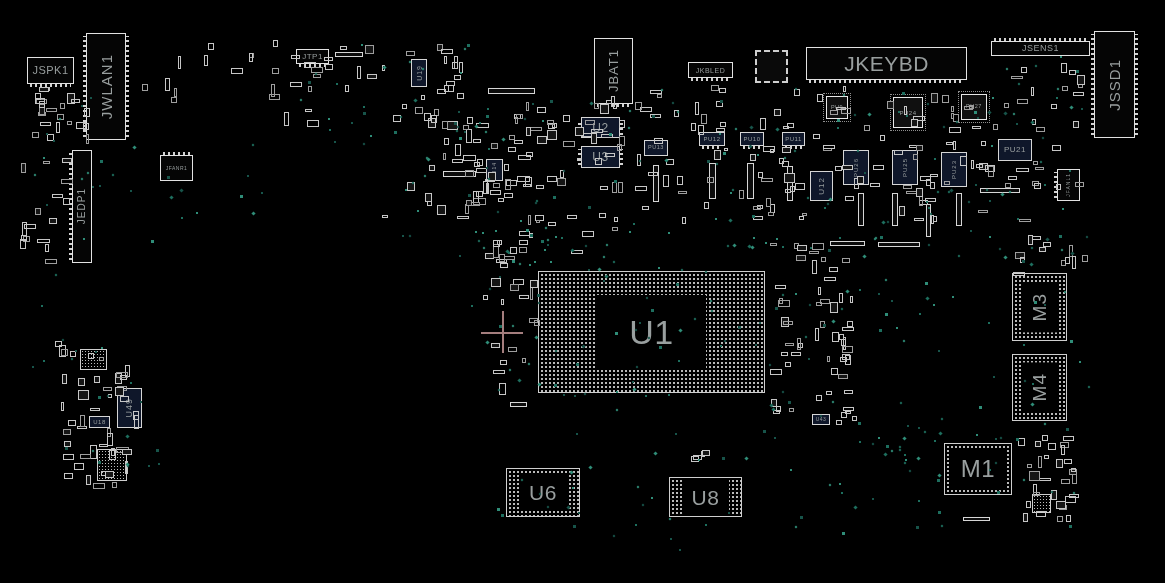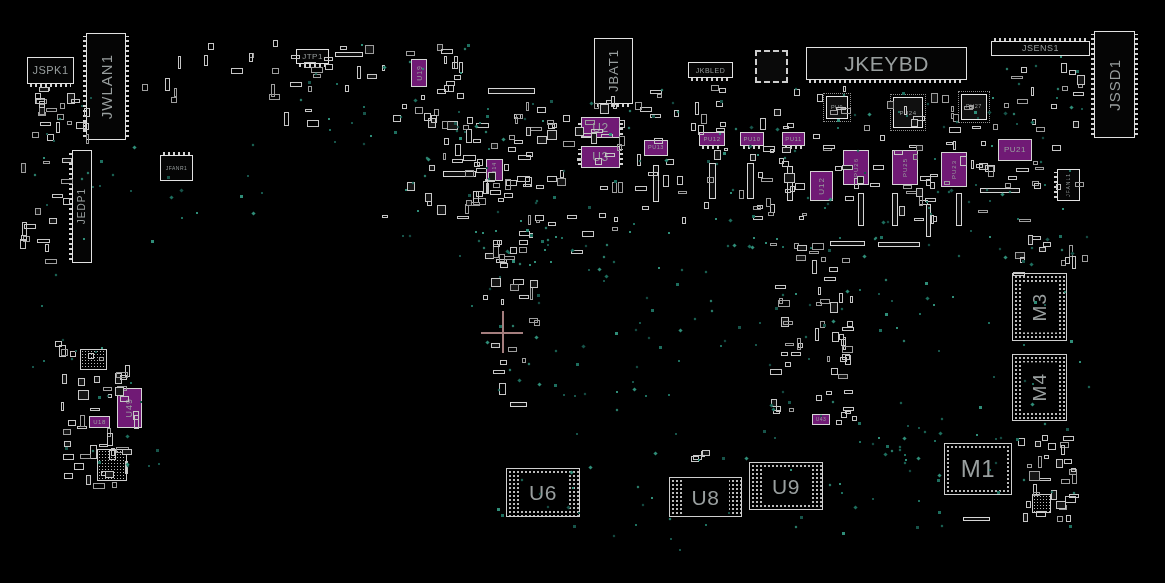--- a/index.html
+++ b/index.html
@@ -5,21 +5,21 @@
   html,body{margin:0;padding:0;background:#000;}
   #board{
     position:relative;width:1165px;height:583px;background:#000;
     overflow:hidden;font-family:"Liberation Sans",sans-serif;
   }
   .comp{position:absolute;box-sizing:border-box;border:1px solid #d6d6d6;
     display:flex;align-items:center;justify-content:center;}
   .comp .lbl{color:#999f9f;line-height:1;white-space:nowrap;letter-spacing:.5px;}
   .comp.vert .lbl{writing-mode:vertical-rl;transform:rotate(180deg);letter-spacing:1px;}
   .comp.conn{border:1px solid #e2e2e2;background:#050505;}
-  .comp.ic{background:#701a75;}
+  .comp.ic{background:#0f172a;}
   .comp.qfn{background:#101010;border:1px solid #e8e8e8;outline:1px dotted #8e8e8e;outline-offset:2px;}
   .comp.qfp{border:2px dashed #cfcfcf;background:#0a0a0a;}
   .comp.bga{
     border:1px solid #cfcfcf;
     background-image:radial-gradient(circle,#bdbdbd .7px,transparent 1.1px);
     background-size:4px 4px;background-position:1px 1px;}
   .comp.bga .lbl{background:#000;}
   .comp.sbga{border:1px solid #cfcfcf;
     background-image:radial-gradient(circle,#bdbdbd .6px,transparent 1px);
     background-size:3px 3px;}
@@ -146,37 +146,37 @@
     <div class="comp ic" style="left: 89px; top: 416px; width: 21px; height: 12px;">
       <span class="lbl" style="font-size: 6px;">U18</span>
     </div>
     <div class="comp ic" style="left: 812px; top: 414px; width: 18px; height: 11px;">
       <span class="lbl" style="font-size: 5px;">U43</span>
     </div>
     <div class="comp qfp" style="left: 755px; top: 50px; width: 33px; height: 33px;"></div>
     <div class="comp sbga" style="left: 80px; top: 349px; width: 27px; height: 21px;"></div>
     <div class="comp sbga" style="left: 97px; top: 449px; width: 30px; height: 32px;"></div>
     <div class="comp sbga" style="left: 1032px; top: 494px; width: 19px; height: 19px;"></div>
+    <div class="comp bga" style="left: 538px; top: 271px; width: 227px; height: 122px;">
+      <span class="lbl" style="font-size: 34px; padding: 20px 32px;">U1</span>
+    </div>
     <div class="comp bga vert" style="left: 1012px; top: 273px; width: 55px; height: 68px;">
       <span class="lbl" style="font-size: 19px; padding: 11px 8px;">M3</span>
     </div>
     <div class="comp bga vert" style="left: 1012px; top: 354px; width: 55px; height: 67px;">
       <span class="lbl" style="font-size: 19px; padding: 11px 8px;">M4</span>
     </div>
     <div class="comp bga" style="left: 944px; top: 443px; width: 68px; height: 52px;">
       <span class="lbl" style="font-size: 24px; padding: 8px 10px;">M1</span>
     </div>
     <div class="comp bga" style="left: 506px; top: 468px; width: 74px; height: 49px;">
       <span class="lbl" style="font-size: 21px; padding: 8px 10px;">U6</span>
     </div>
     <div class="comp bga" style="left: 669px; top: 477px; width: 73px; height: 40px;">
       <span class="lbl" style="font-size: 21px; padding: 8px 10px;">U8</span>
-    </div>
-    <div class="comp bga" style="left: 749px; top: 462px; width: 74px; height: 48px;">
-      <span class="lbl" style="font-size: 21px; padding: 8px 10px;">U9</span>
     </div>
     <div class="bar" style="left: 488px; top: 88px; width: 47px; height: 6px;"></div>
     <div class="bar" style="left: 335px; top: 52px; width: 28px; height: 5px;"></div>
     <div class="bar" style="left: 443px; top: 171px; width: 33px; height: 6px;"></div>
     <div class="bar" style="left: 653px; top: 165px; width: 6px; height: 37px;"></div>
     <div class="bar" style="left: 709px; top: 163px; width: 7px; height: 36px;"></div>
     <div class="bar" style="left: 747px; top: 163px; width: 7px; height: 36px;"></div>
     <div class="bar" style="left: 787px; top: 166px; width: 6px; height: 35px;"></div>
     <div class="bar" style="left: 858px; top: 193px; width: 6px; height: 33px;"></div>
     <div class="bar" style="left: 892px; top: 193px; width: 6px; height: 33px;"></div>

